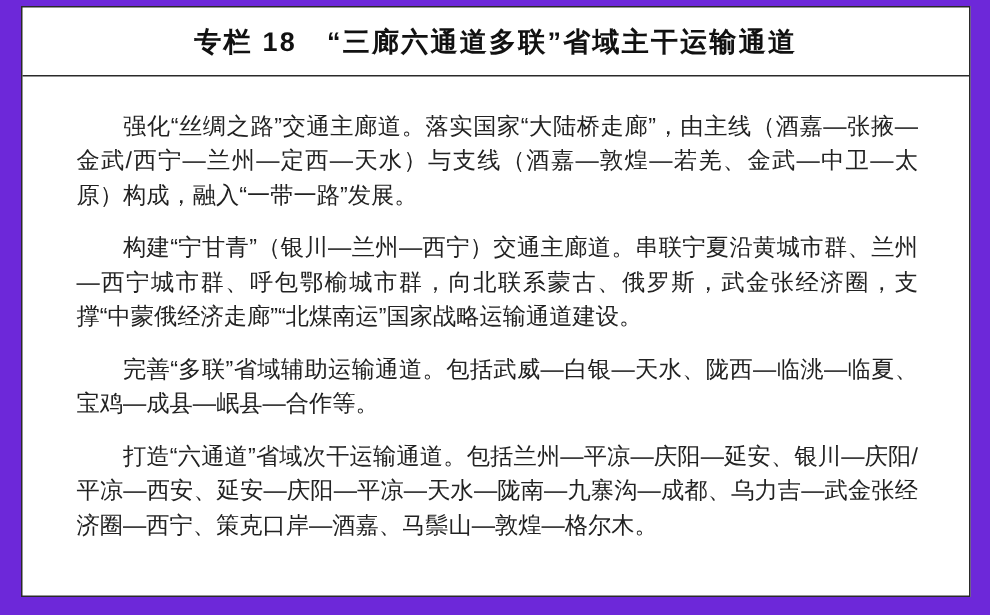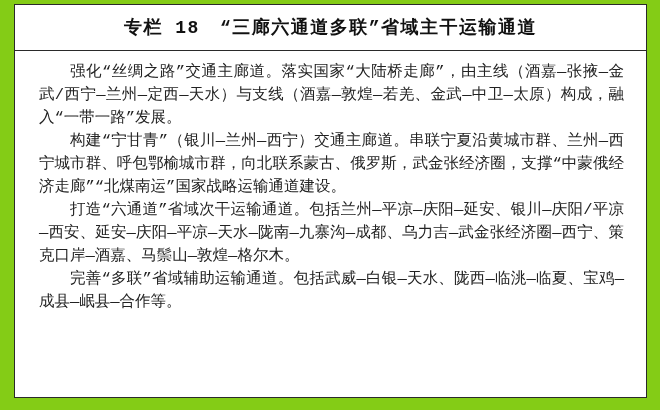--- a/index.html
+++ b/index.html
@@ -8,22 +8,22 @@
     width: 660px;
     height: 410px;
     background: #ffffff;
     overflow: hidden;
   }
 
   .page {
     position: relative;
     width: 660px;
     height: 410px;
-    background: #84cc16;
-    font-family: Liberation Mono, monospace;
+    background: #6d28d9;
+    font-family: Liberation Sans, sans-serif;
     color: #1c1c1c;
   }
 
   .column-box {
     position: absolute;
     left: 14px;
     top: 4px;
     width: 633px;
     height: 394px;
     border: 1px solid #2a2a2a;
@@ -51,31 +51,31 @@
     padding: 10px 22px 0 24px;
     font-size: 15.5px;
     line-height: 23px;
     text-align: justify;
     text-justify: inter-ideograph;
     color: #222;
   }
 
   .column-body p {
     text-indent: 2em;
-    margin: 0;
+    margin: 12px;
   }
 </style>
 </head>
 <body>
 
 <div class="page">
   <div class="column-box">
     <div class="column-title">
       <span class="title-label">专栏 18</span><span>“三廊六通道多联”省域主干运输通道</span>
     </div>
     <div class="column-body">
       <p>强化“丝绸之路”交通主廊道。落实国家“大陆桥走廊”，由主线（酒嘉—张掖—金武/西宁—兰州—定西—天水）与支线（酒嘉—敦煌—若羌、金武—中卫—太原）构成，融入“一带一路”发展。</p>
       <p>构建“宁甘青”（银川—兰州—西宁）交通主廊道。串联宁夏沿黄城市群、兰州—西宁城市群、呼包鄂榆城市群，向北联系蒙古、俄罗斯，武金张经济圈，支撑“中蒙俄经济走廊”“北煤南运”国家战略运输通道建设。</p>
+      <p>完善“多联”省域辅助运输通道。包括武威—白银—天水、陇西—临洮—临夏、宝鸡—成县—岷县—合作等。</p>
       <p>打造“六通道”省域次干运输通道。包括兰州—平凉—庆阳—延安、银川—庆阳/平凉—西安、延安—庆阳—平凉—天水—陇南—九寨沟—成都、乌力吉—武金张经济圈—西宁、策克口岸—酒嘉、马鬃山—敦煌—格尔木。</p>
-      <p>完善“多联”省域辅助运输通道。包括武威—白银—天水、陇西—临洮—临夏、宝鸡—成县—岷县—合作等。</p>
     </div>
   </div>
 </div>
 
 </body></html>

